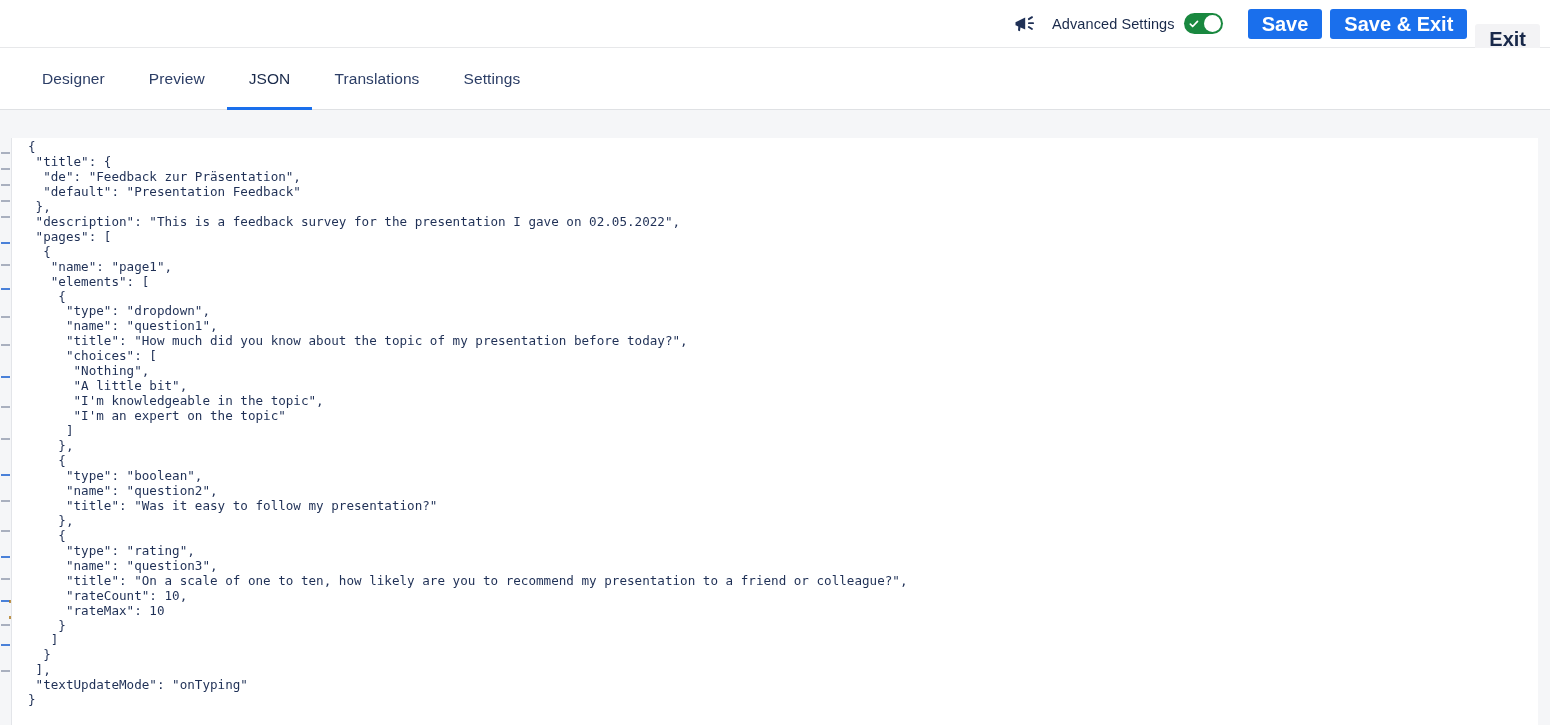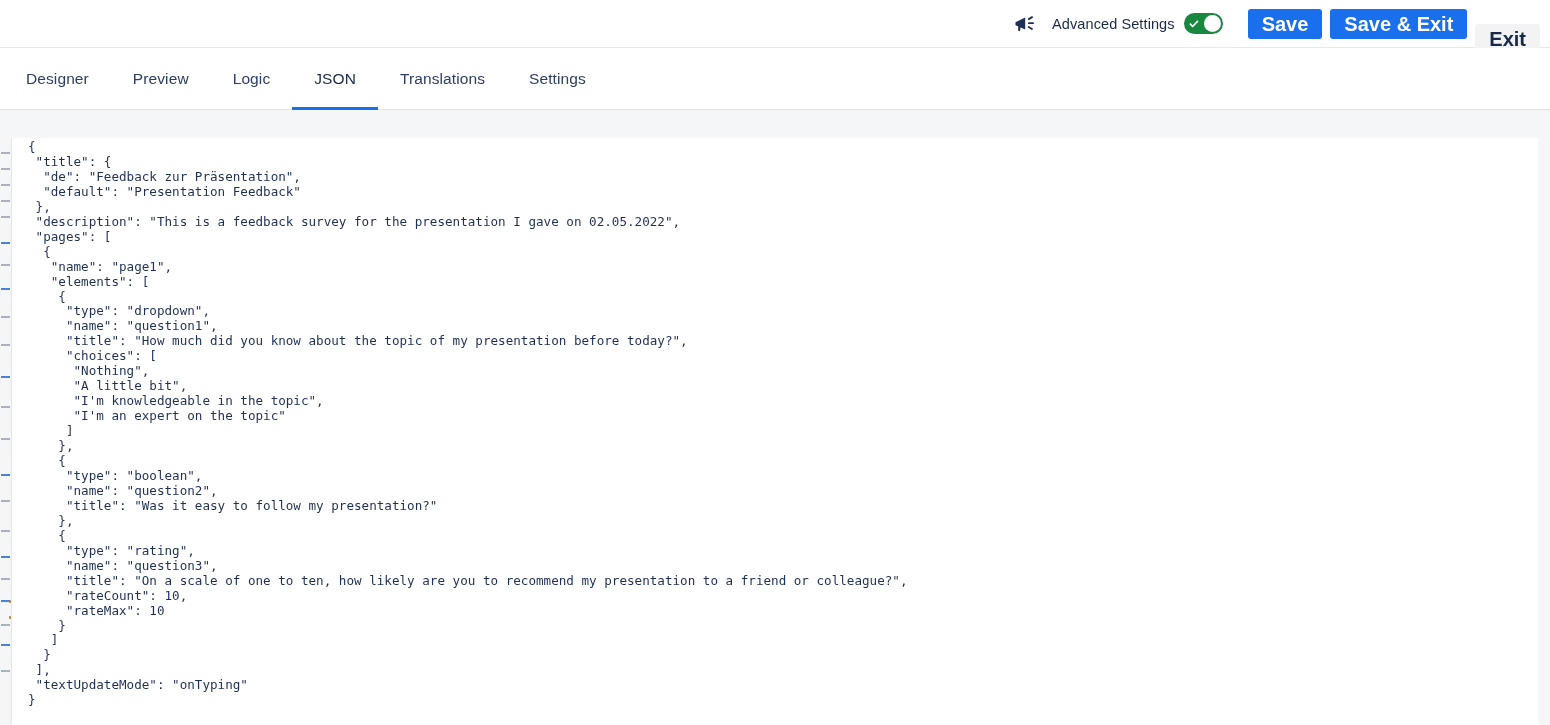--- a/index.html
+++ b/index.html
@@ -113,21 +113,21 @@
   }
 
   
   .tabbar {
     height: 62px;
     min-height: 62px;
     background: #ffffff;
     border-bottom: 1px solid #dfe1e4;
     display: flex;
     align-items: stretch;
-    padding-left: 4px;
+    padding-left: 20px;
     box-sizing: border-box;
   }
 
   .tab {
     position: relative;
     display: flex;
     align-items: center;
     justify-content: center;
     padding: 0 22px;
     font-size: 15.5px;
@@ -257,23 +257,20 @@
       <button class="btn btn-secondary">Exit</button>
     </div>
   </div>
 
   <div class="tabbar">
     <div class="tab">
       <span>Designer</span>
     </div>
     <div class="tab">
       <span>Preview</span>
-    </div>
-    <div class="tab">
-      <span>Logic</span>
     </div>
     <div class="tab active">
       <span>JSON</span>
     </div>
     <div class="tab">
       <span>Translations</span>
     </div>
     <div class="tab">
       <span>Settings</span>
     </div>

